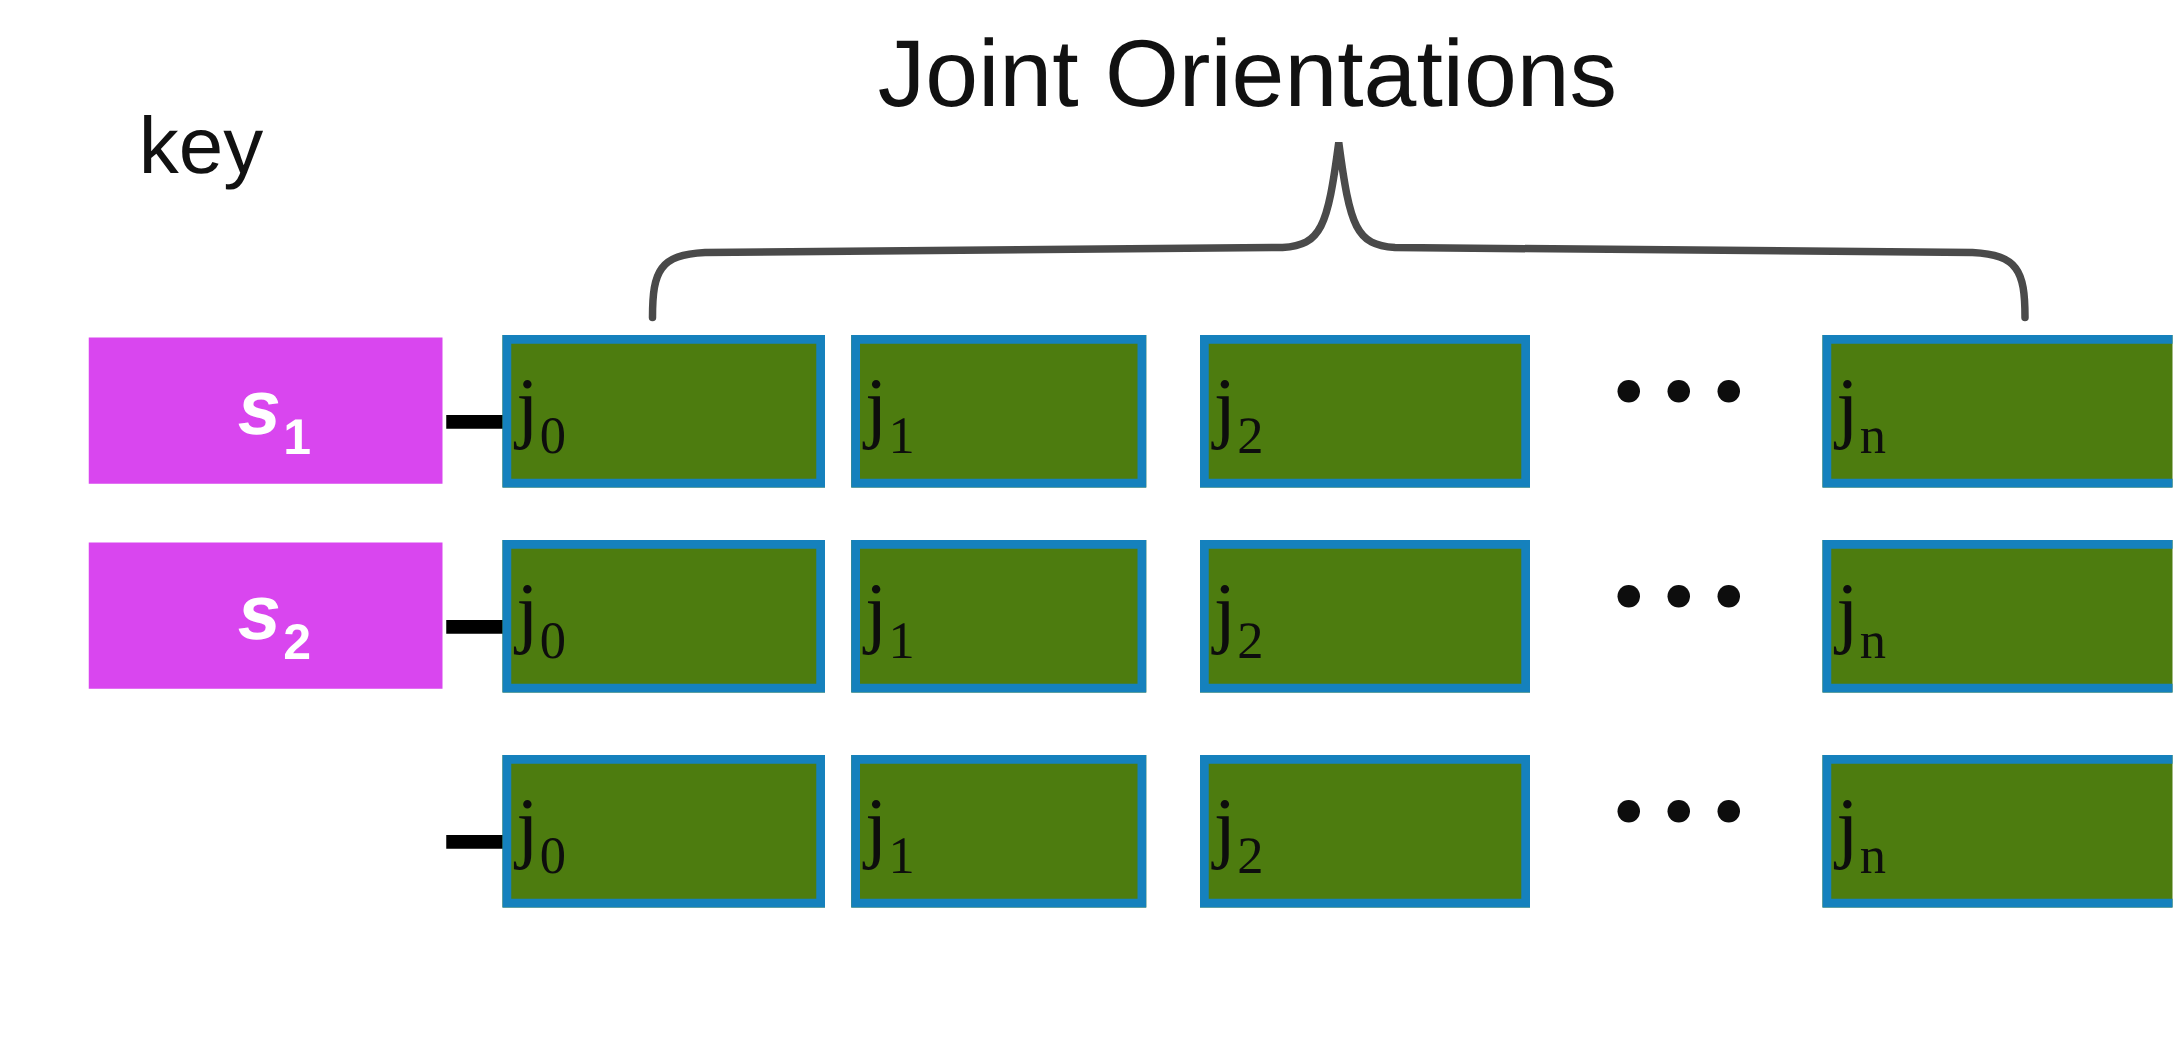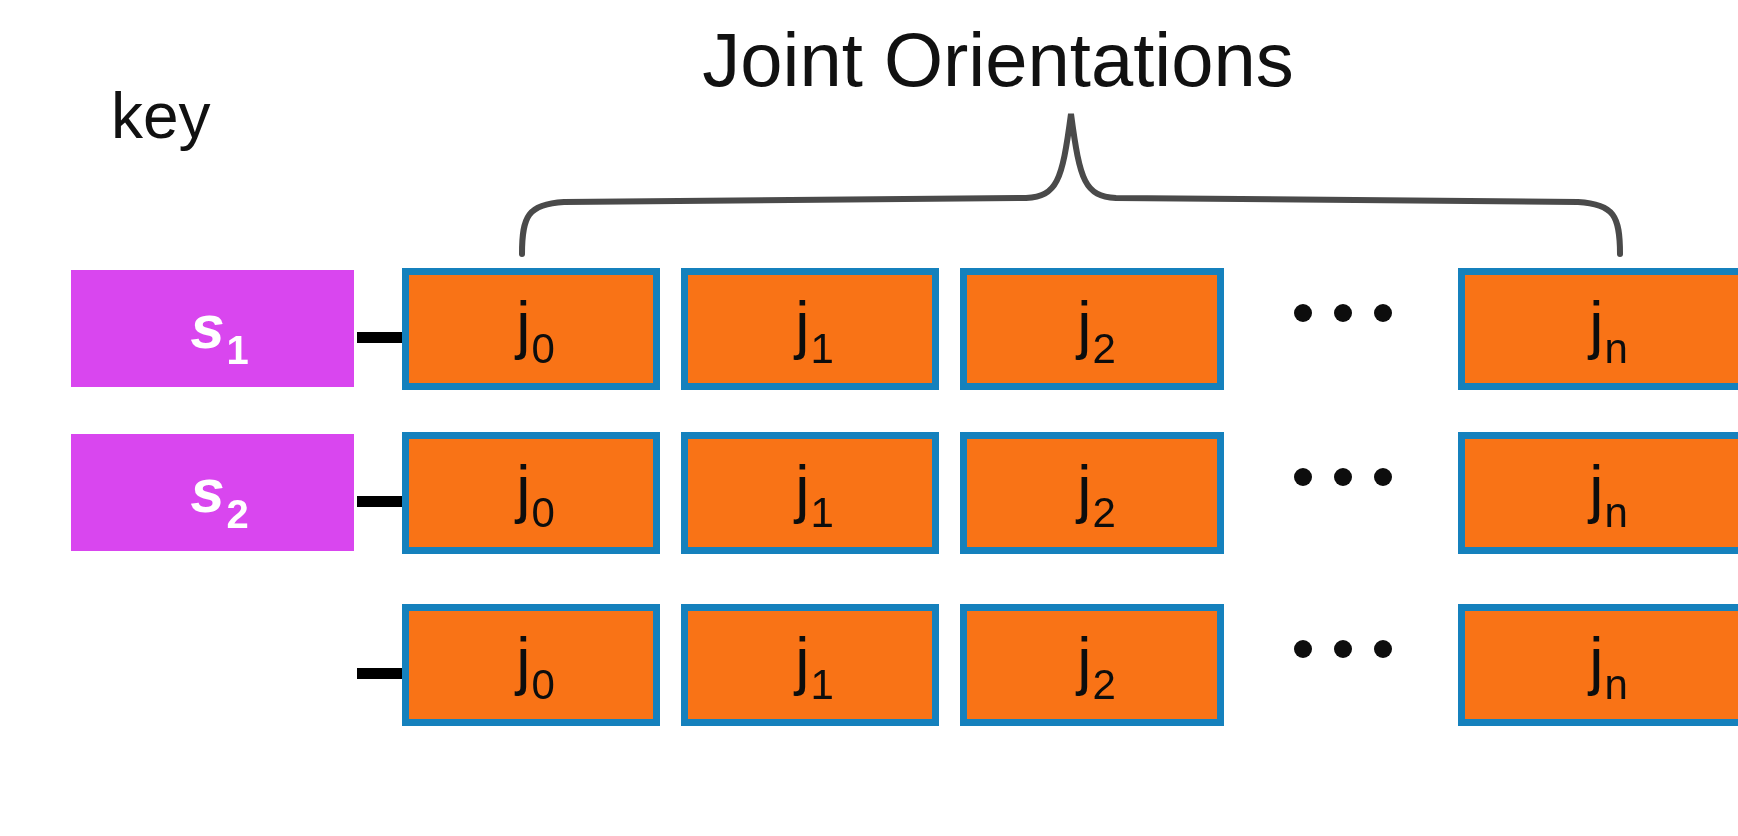--- a/index.html
+++ b/index.html
@@ -107,45 +107,46 @@
     width: 48px;
     height: 11px;
     background: #000000;
   }
 
   
   .jbox {
     position: absolute;
     top: 6px;
     height: 122px;
-    background: #f97316;
+    background: #4d7c0f;
     border: 7px solid #1581BD;
     box-sizing: border-box;
     display: flex;
     align-items: center;
-    justify-content: center;
+    justify-content: flex-start;
+    font-family: Liberation Serif, serif;
   }
   .jbox .sym {
     color: #0d0d0d;
     font-size: 64px;
     line-height: 1;
     font-weight: 400;
     position: relative;
     top: -4px;
     left: 4px;
   }
   .jbox .sub {
     font-size: 42px;
     position: relative;
     top: 16px;
     left: 1px;
   }
 
   .jbox.c0 { left: 366px;  width: 258px; }
-  .jbox.c1 { left: 645px;  width: 258px; }
+  .jbox.c1 { left: 645px;  width: 236px; }
   .jbox.c2 { left: 924px;  width: 264px; }
   .jbox.c3 { left: 1422px; width: 292px; }
 
   
   .ellipsis {
     position: absolute;
     left: 1222px;
     top: 42px;
     width: 170px;
     display: flex;

